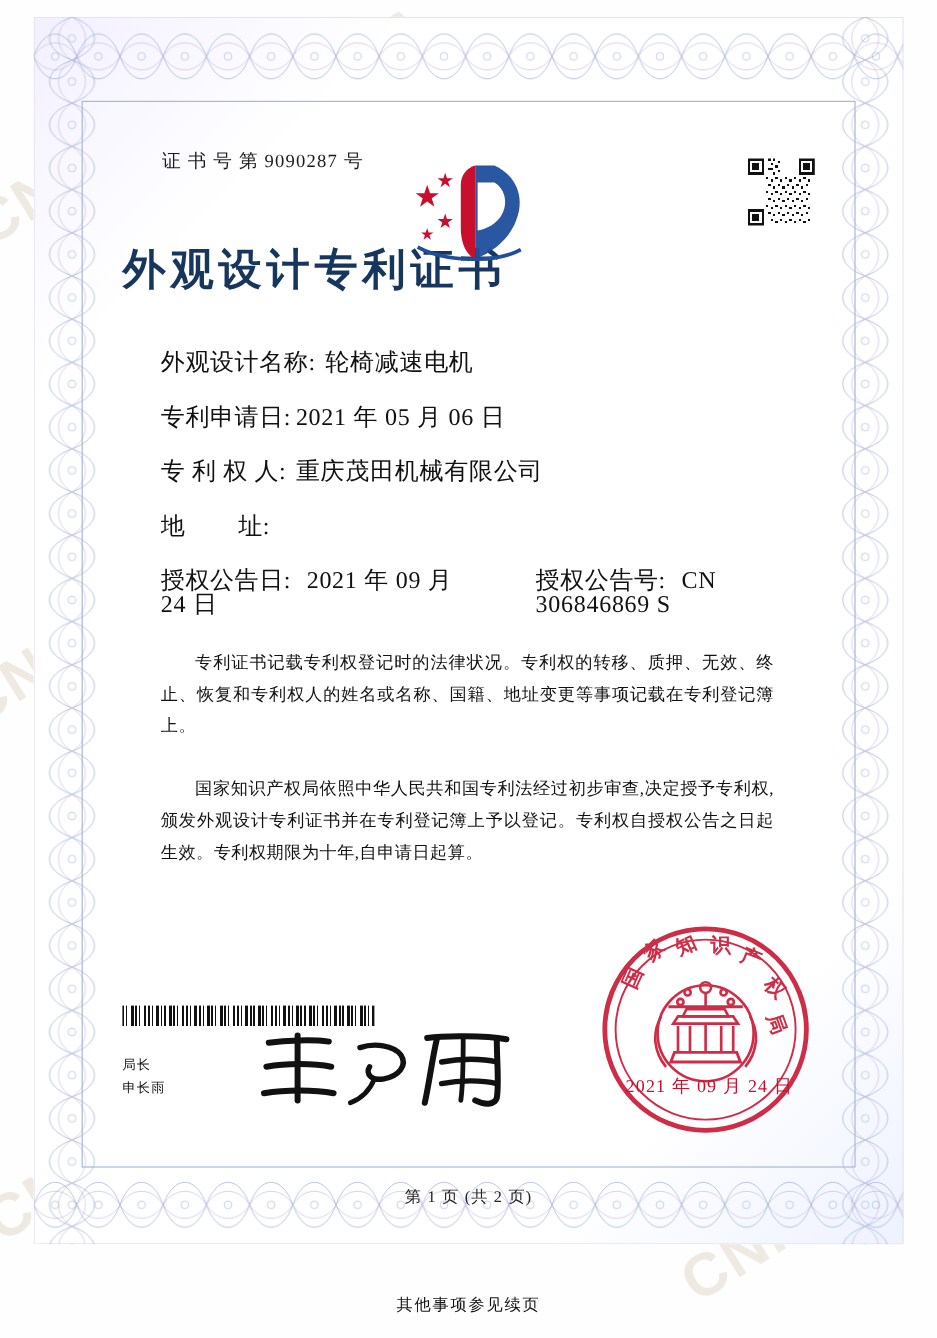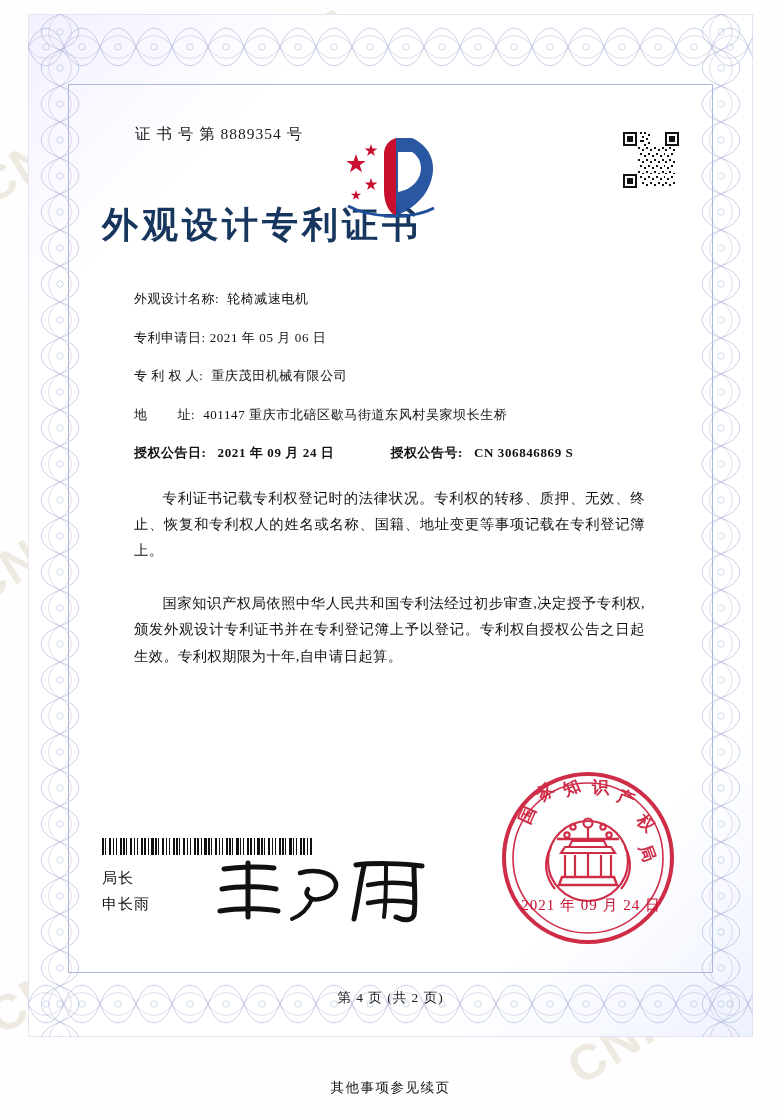--- a/index.html
+++ b/index.html
@@ -105,37 +105,37 @@
     font-size: 36px;
     font-weight: bold;
     color: #17365d;
     letter-spacing: 4px;
     margin-top: 56px;
     font-family: "Liberation Serif", serif;
   }
 
   .fields {
     margin: 42px 0 0 32px;
-    font-size: 13px;
+    font-size: 20px;
     color: #111;
     line-height: 1;
   }
   .row {
     display: flex;
     align-items: baseline;
     margin-bottom: 25.5px;
   }
   .lbl {
     white-space: pre;
     letter-spacing: 0.5px;
   }
   .val {
     letter-spacing: 0.6px;
   }
-  .row-split { margin-bottom: 25.5px; display: flex; align-items: baseline; font-weight: bold; }
+  .row-split { margin-bottom: 25.5px; display: flex; align-items: baseline; }
   .row-split .seg2 { margin-left: 56px; }
 
   .para {
     margin: 26px 34px 0 32px;
     font-size: 14.3px;
     line-height: 1.85;
     color: #111;
     text-align: justify;
     text-indent: 2em;
     letter-spacing: 0.4px;
@@ -154,21 +154,21 @@
       #111 3.2px, #111 4.2px,
       #fff 4.2px, #fff 7.0px,
       #111 7.0px, #111 9.3px,
       #fff 9.3px, #fff 10.6px
     );
   }
 
   .director {
     position: absolute;
     left: 34px; bottom: 56px;
-    font-size: 15px;
+    font-size: 11px;
     line-height: 1.75;
     color: #111;
     letter-spacing: 1px;
   }
 
   .signature {
     position: absolute;
     left: 140px; bottom: 48px;
     width: 250px; height: 70px;
   }
@@ -251,21 +251,21 @@
   </svg>
 
   <svg class="orn orn-right" viewBox="0 0 64 1023" preserveAspectRatio="none">
     <rect x="0" y="0" width="64" height="1023" fill="url(#guiV)"></rect>
   </svg>
 
   <div class="frame-inner"></div>
 
   <div class="content">
 
-    <div class="cert-no">证 书 号 第 8889354 号</div>
+    <div class="cert-no">证 书 号 第 9090287 号</div>
 
     <svg class="logo" viewBox="0 0 130 90">
 
       <path d="M86,6 C104,14 112,32 104,52 C98,68 84,78 70,84 L70,6 Z" fill="#1f4e9c" opacity="0.95"></path>
       <path d="M70,6 L70,84 C62,80 58,70 58,58 L58,22 C58,14 63,8 70,6 Z" fill="#c8102e"></path>
       <path d="M86,20 C96,26 98,40 90,50 C85,56 78,59 72,60 L72,20 Z" fill="#ffffff"></path>
 
       <g fill="#c8102e">
         <polygon points="30,22 32.4,29 39.7,29 33.8,33.3 36,40.3 30,36 24,40.3 26.2,33.3 20.3,29 27.6,29"></polygon>
         <polygon points="45,12 46.5,16.6 51.4,16.6 47.4,19.5 48.9,24.1 45,21.2 41.1,24.1 42.6,19.5 38.6,16.6 43.5,16.6"></polygon>
@@ -375,21 +375,20 @@
       <div class="row">
         <span class="lbl">专利申请日:</span>
         <span class="val" style="margin-left:4px">2021 年 05 月 06 日</span>
       </div>
       <div class="row">
         <span class="lbl">专 利 权 人:</span>
         <span class="val" style="margin-left:8px">重庆茂田机械有限公司</span>
       </div>
       <div class="row">
         <span class="lbl">地        址:</span>
-        <span class="val" style="margin-left:8px">401147 重庆市北碚区歇马街道东风村吴家坝长生桥</span>
       </div>
       <div class="row-split">
         <span>
           <span class="lbl">授权公告日:</span>
           <span class="val" style="margin-left:8px">2021 年 09 月 24 日</span>
         </span>
         <span class="seg2">
           <span class="lbl">授权公告号:</span>
           <span class="val" style="margin-left:8px">CN 306846869 S</span>
         </span>
@@ -451,17 +450,17 @@
           <text x="117" y="31" transform="rotate(22 117 31)">产</text>
           <text x="137" y="52" transform="rotate(45 137 52)">权</text>
           <text x="44" y="33" transform="rotate(-45 44 33)">家</text>
           <text x="30" y="56" transform="rotate(-66 30 56)">国</text>
           <text x="140" y="78" transform="rotate(70 140 78)">局</text>
         </g>
       </g>
     </svg>
     <div class="seal-date">2021 年 09 月 24 日</div>
 
-    <div class="page-num">第 4 页 (共 2 页)</div>
+    <div class="page-num">第 1 页 (共 2 页)</div>
   </div>
 
   <div class="footer-note">其他事项参见续页</div>
 </div>
 
 </body></html>

